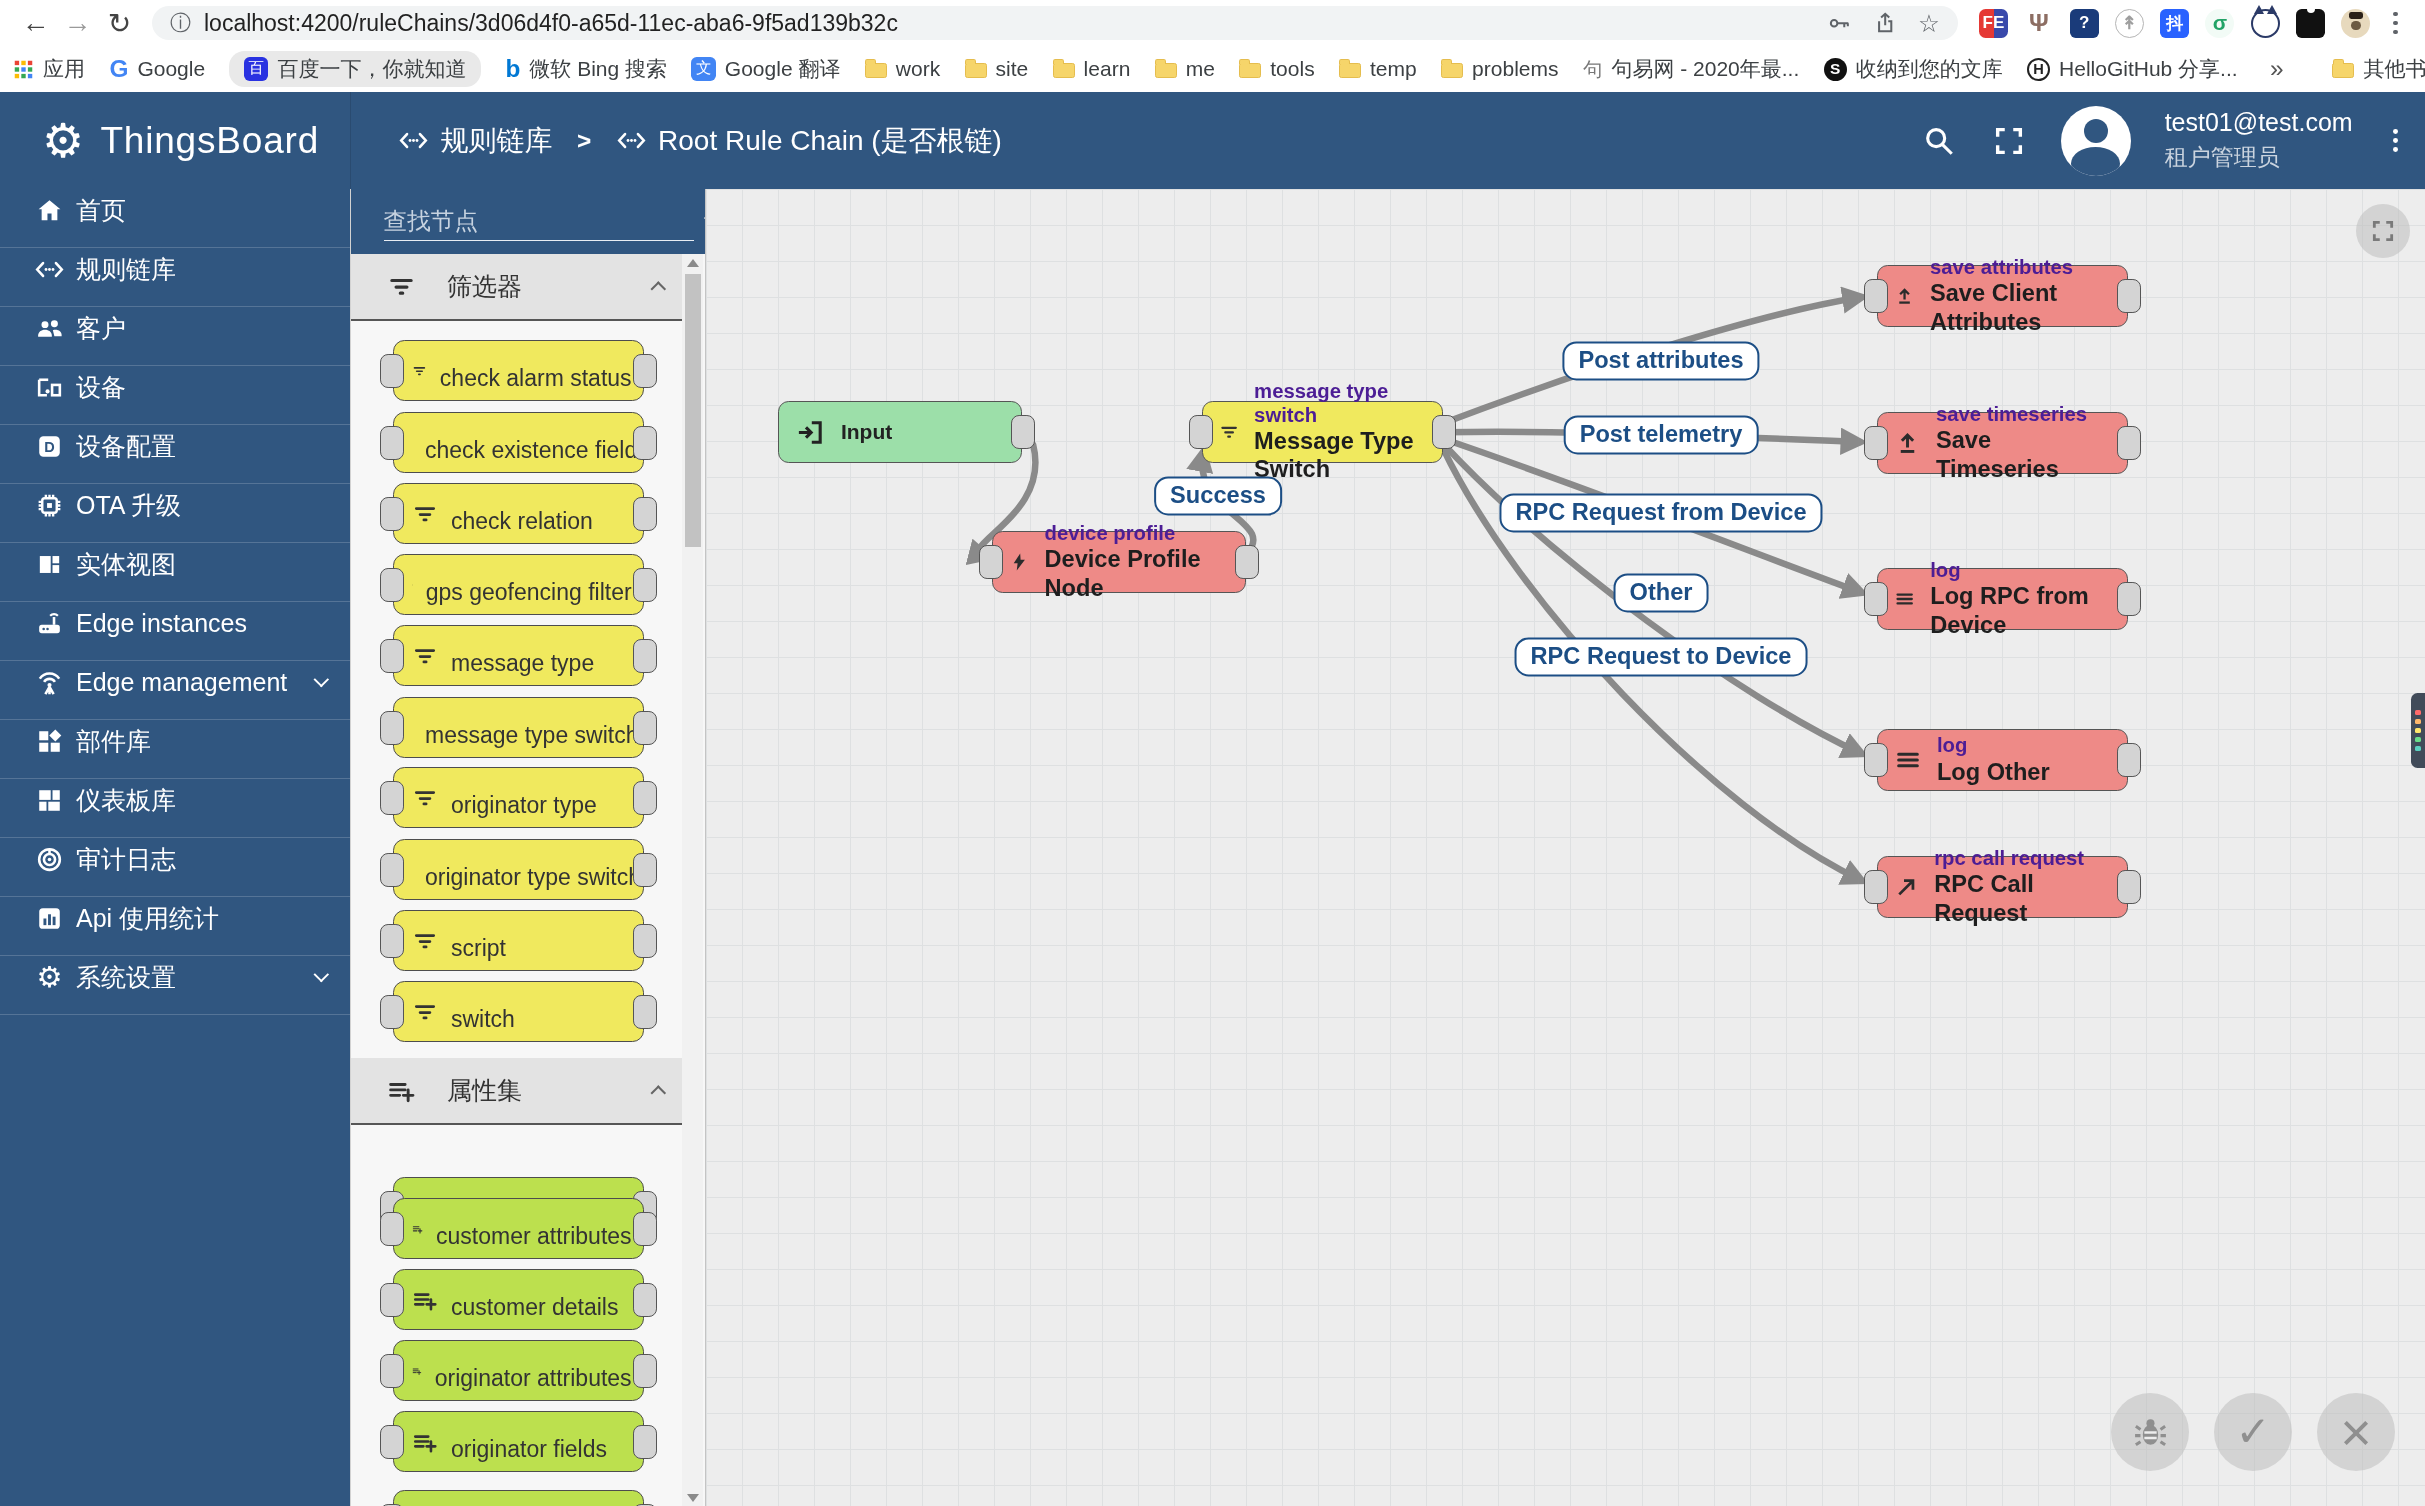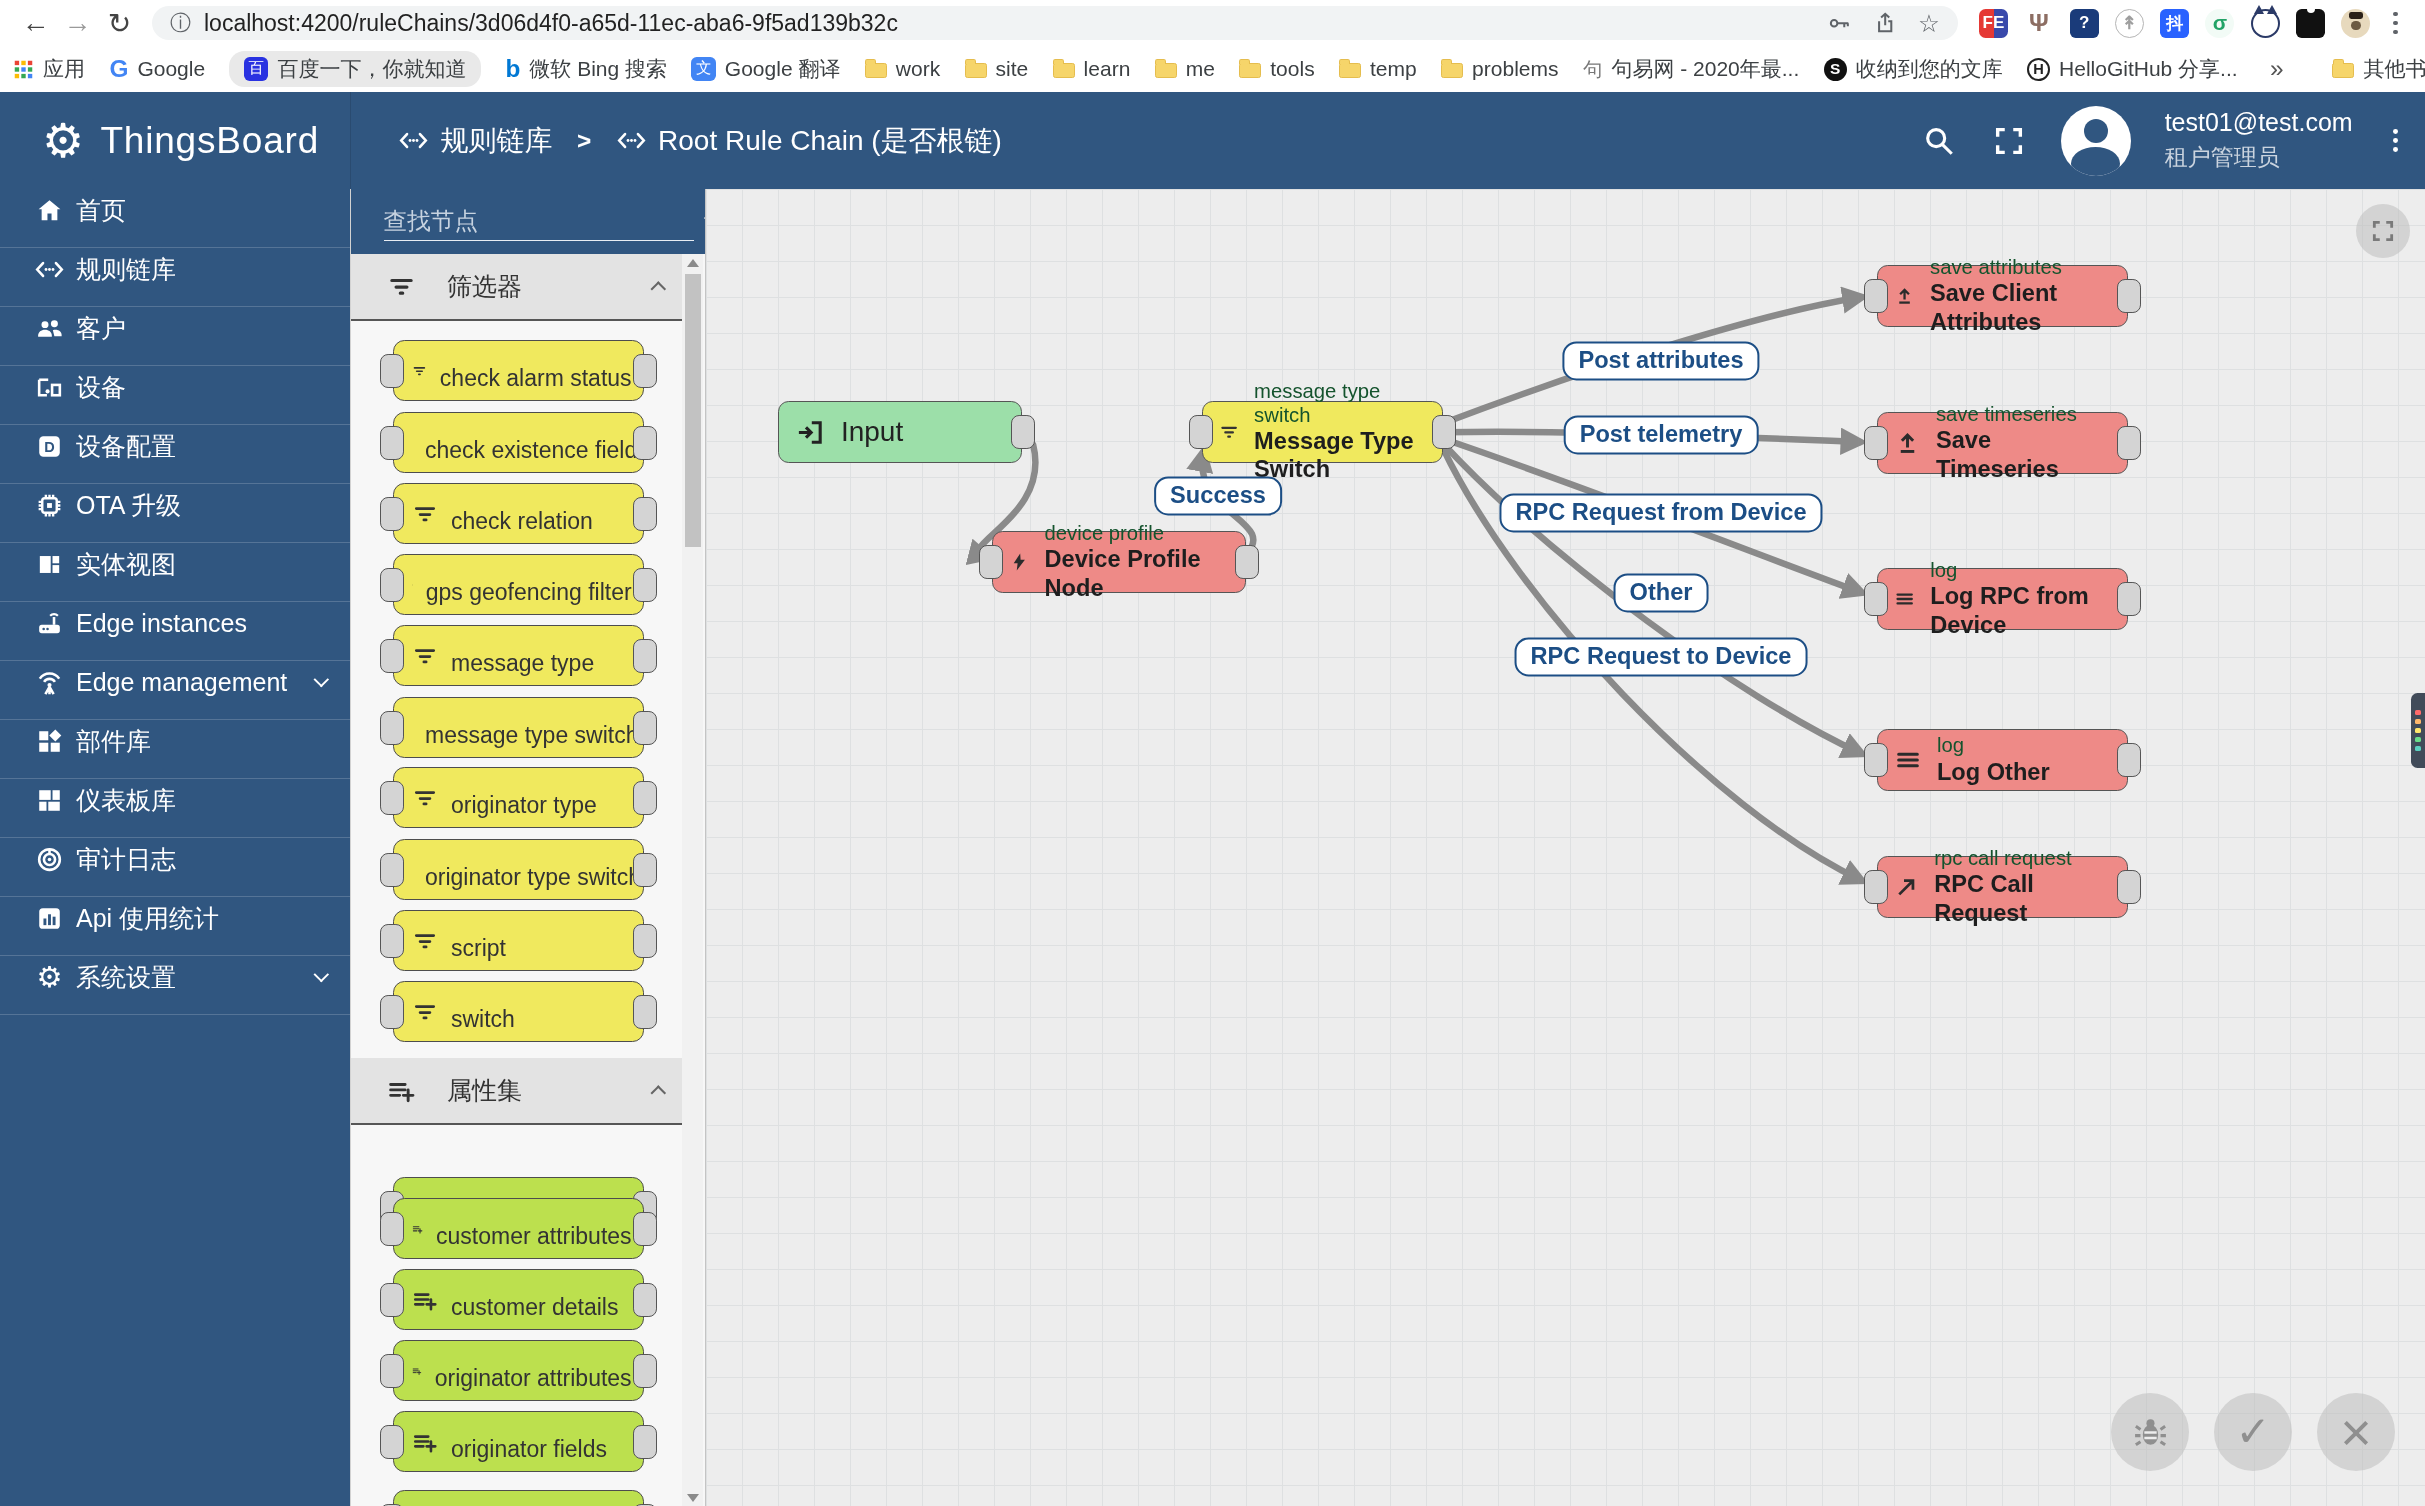--- a/index.html
+++ b/index.html
@@ -124,26 +124,26 @@
 
   
   .canvas { position:absolute; left:706px; top:189px; width:1720px; height:1318px;
     background-color:#ededed;
     background-image:linear-gradient(#dee0e1 0.8px, transparent 0.8px),
                      linear-gradient(90deg,#dee0e1 0.8px, transparent 0.8px);
     background-size:36px 36px; overflow:hidden; }
   .edges { position:absolute; left:0; top:0; }
   .cnode { position:absolute; height:62px; border:1.6px solid #555; border-radius:10.6px;
     display:flex; align-items:center; padding:0 13px 0 16.3px; gap:14.6px; cursor:grab; }
-  .cnode .t1 { font-size:20.3px; color:#14532d; line-height:1.15; }
+  .cnode .t1 { font-size:20.3px; color:#4c1d95; line-height:1.15;font-weight:bold; }
   .cnode .t2 { font-size:23.6px; color:#1e1e1e; font-weight:bold; line-height:1.2; }
   .cnode.input-n { background:#9cdfa9; }
   .cnode.switch-n { background:#f0e95e; }
   .cnode.action-n { background:#ee8a87; }
-  .input-title { font-size:28px; color:#222; }
+  .input-title { font-size:21px; color:#222;font-weight:bold; }
   .elabel { position:absolute; transform:translate(-50%,-50%); background:#fff;
     border:2.4px solid #1c4e85; border-radius:14px; padding:4.1px 14px; font-size:23.6px; font-weight:bold;
     color:#1c4e85; white-space:nowrap; z-index:5; cursor:pointer; }
   .round-btn { position:absolute; border-radius:50%; background:rgba(190,190,190,.55);
     display:flex; align-items:center; justify-content:center; cursor:pointer; }
   .rb-big { width:78px; height:78px; }
   .rb-ic { color:#8f8f8f; font-size:42px; line-height:1; }
   .edge-tab { position:absolute; left:1705px; top:504px; width:14.6px; height:75px; background:#414b59;
     border-radius:6.5px 0 0 6.5px; display:flex; flex-direction:column; align-items:center;
     justify-content:center; gap:3.3px; }

